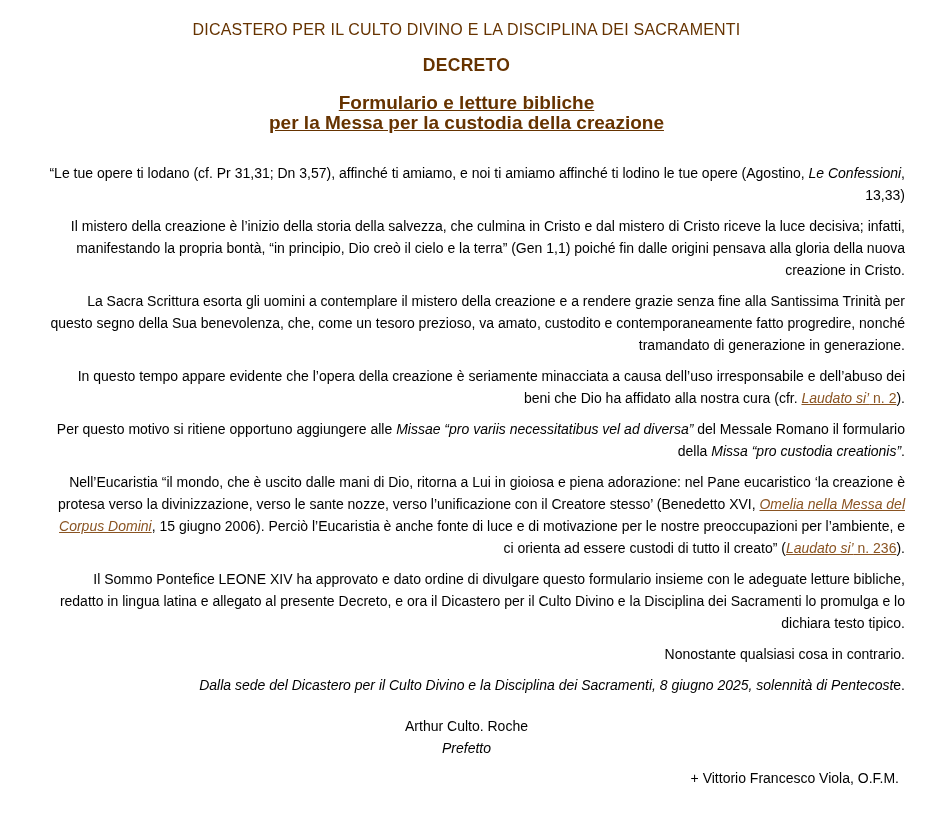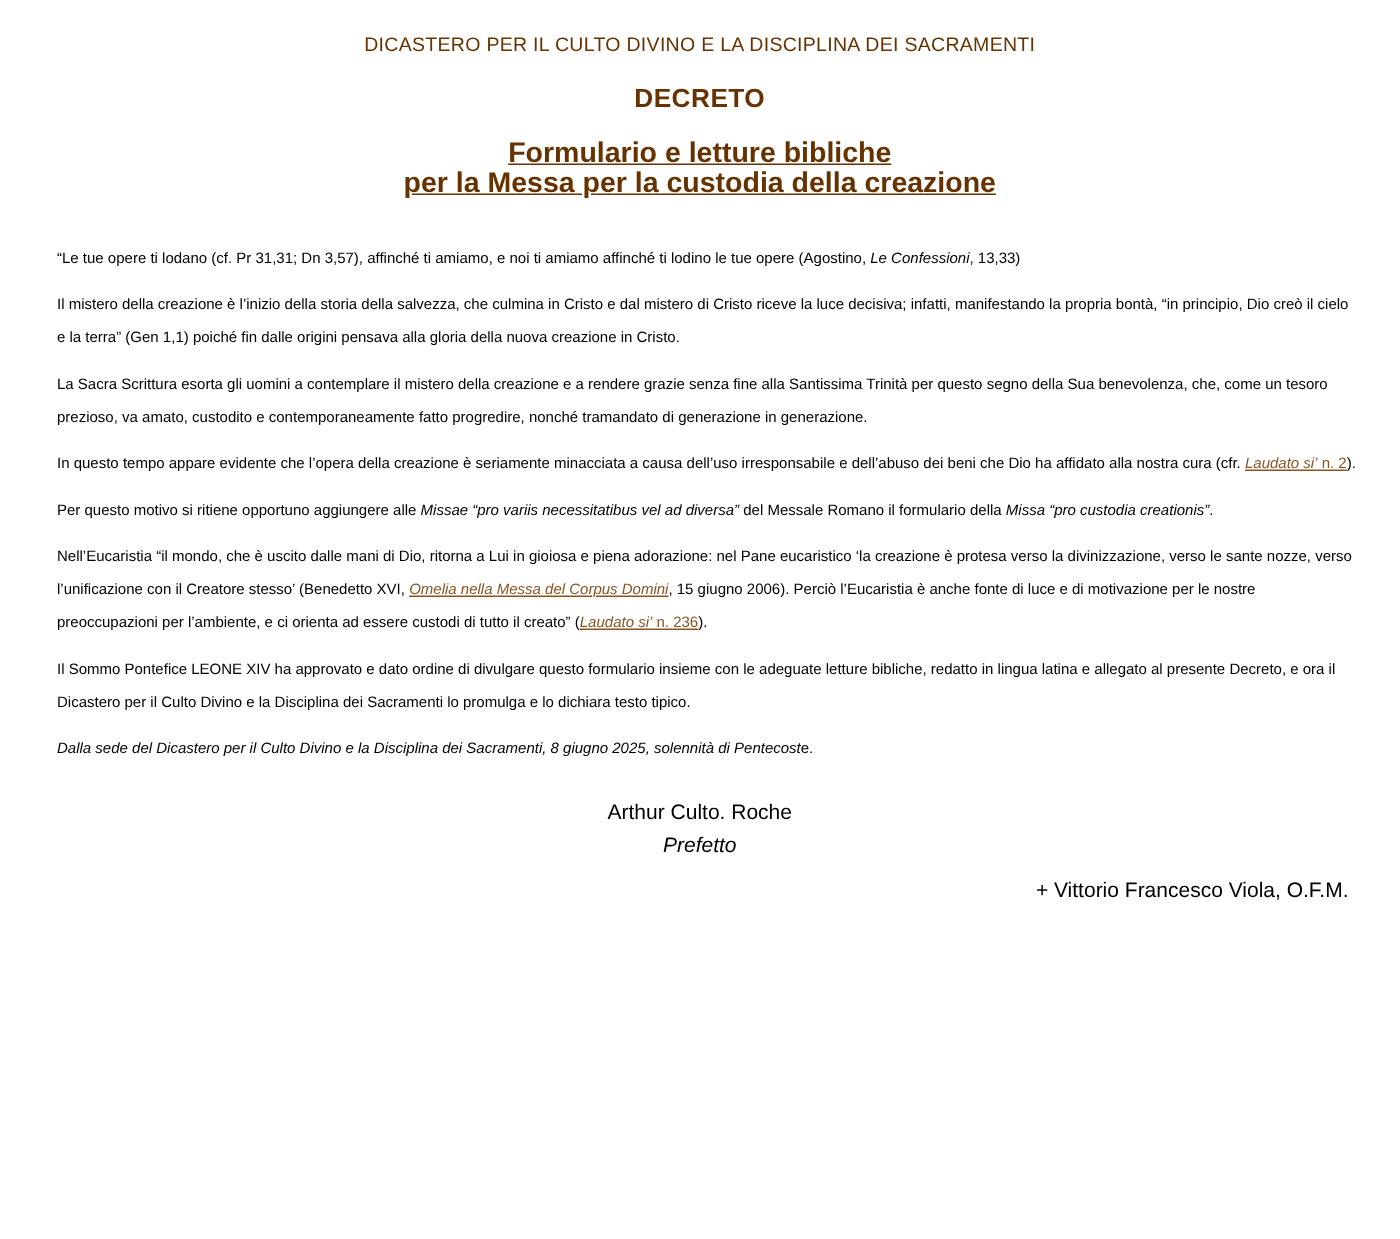--- a/index.html
+++ b/index.html
@@ -15,21 +15,21 @@
     background: #ffffff;
     font-family: "Liberation Sans", sans-serif;
     color: #000000;
     overflow: hidden;
   }
   .doc-header {
     padding-top: 22px;
     text-align: center;
   }
   .dicastery {
-    font-size: 13px;
+    font-size: 16px;
     line-height: 16px;
     color: var(--heading-color, #663300);
     letter-spacing: 0.2px;
   }
   .decree-title {
     margin: 17px 0 0 0;
     font-size: 17.5px;
     line-height: 20px;
     font-weight: bold;
     color: var(--heading-color, #663300);
@@ -37,23 +37,24 @@
   }
   .subtitle {
     margin-top: 18px;
     font-size: 19px;
     line-height: 20px;
     font-weight: bold;
     color: var(--heading-color, #663300);
     text-decoration: underline;
   }
   .content {
-    margin: 29px 28px 0 38px;
-    font-size: 10px;
+    margin: 29px 28px 0 48px;
+    font-size: 14px;
     line-height: 22px;
+    text-align: right;
   }
   .content p {
     margin: 0 0 9px 0;
   }
   .i {
     font-style: italic;
   }
   .content a {
     color: var(--link-color, #8a5422);
     text-decoration: underline;
@@ -87,20 +88,21 @@
   </header>
 
   <main class="content">
       <p><span>“Le tue opere ti lodano (cf. Pr 31,31; Dn 3,57), affinché ti amiamo, e noi ti amiamo affinché ti lodino le tue opere (Agostino, </span><span class="i">Le Confessioni</span><span>, 13,33)</span></p>
       <p><span>Il mistero della creazione è l’inizio della storia della salvezza, che culmina in Cristo e dal mistero di Cristo riceve la luce decisiva; infatti, manifestando la propria bontà, “in principio, Dio creò il cielo e la terra” (Gen 1,1) poiché fin dalle origini pensava alla gloria della nuova creazione in Cristo.</span></p>
       <p><span>La Sacra Scrittura esorta gli uomini a contemplare il mistero della creazione e a rendere grazie senza fine alla Santissima Trinità per questo segno della Sua benevolenza, che, come un tesoro prezioso, va amato, custodito e contemporaneamente fatto progredire, nonché tramandato di generazione in generazione.</span></p>
       <p><span>In questo tempo appare evidente che l’opera della creazione è seriamente minacciata a causa dell’uso irresponsabile e dell’abuso dei beni che Dio ha affidato alla nostra cura (cfr. </span><a href="#" class="i">Laudato si’</a><a href="#"> n. 2</a><span>).</span></p>
       <p><span>Per questo motivo si ritiene opportuno aggiungere alle </span><span class="i">Missae “pro variis necessitatibus vel ad diversa”</span><span> del Messale Romano il formulario della </span><span class="i">Missa “pro custodia creationis”</span><span>.</span></p>
       <p><span>Nell’Eucaristia “il mondo, che è uscito dalle mani di Dio, ritorna a Lui in gioiosa e piena adorazione: nel Pane eucaristico ‘la creazione è protesa verso la divinizzazione, verso le sante nozze, verso l’unificazione con il Creatore stesso’ (Benedetto XVI, </span><a href="#" class="i">Omelia nella Messa del Corpus Domini</a><span>, 15 giugno 2006). Perciò l’Eucaristia è anche fonte di luce e di motivazione per le nostre preoccupazioni per l’ambiente, e ci orienta ad essere custodi di tutto il creato” (</span><a href="#" class="i">Laudato si’</a><a href="#"> n. 236</a><span>).</span></p>
       <p><span>Il Sommo Pontefice LEONE XIV ha approvato e dato ordine di divulgare questo formulario insieme con le adeguate letture bibliche, redatto in lingua latina e allegato al presente Decreto, e ora il Dicastero per il Culto Divino e la Disciplina dei Sacramenti lo promulga e lo dichiara testo tipico.</span></p>
+      <p><span>Nonostante qualsiasi cosa in contrario.</span></p>
       <p><span class="i">Dalla sede del Dicastero per il Culto Divino e la Disciplina dei Sacramenti, 8 giugno 2025, solennità di Pentecost</span><span>e.</span></p>
     </main>
 
   <div class="sig sig-center">
     <div>Arthur Culto. Roche</div>
     <div class="i">Prefetto</div>
   </div>
 
   <div class="sig sig-right">
     <div>+ Vittorio Francesco Viola, O.F.M.</div>

